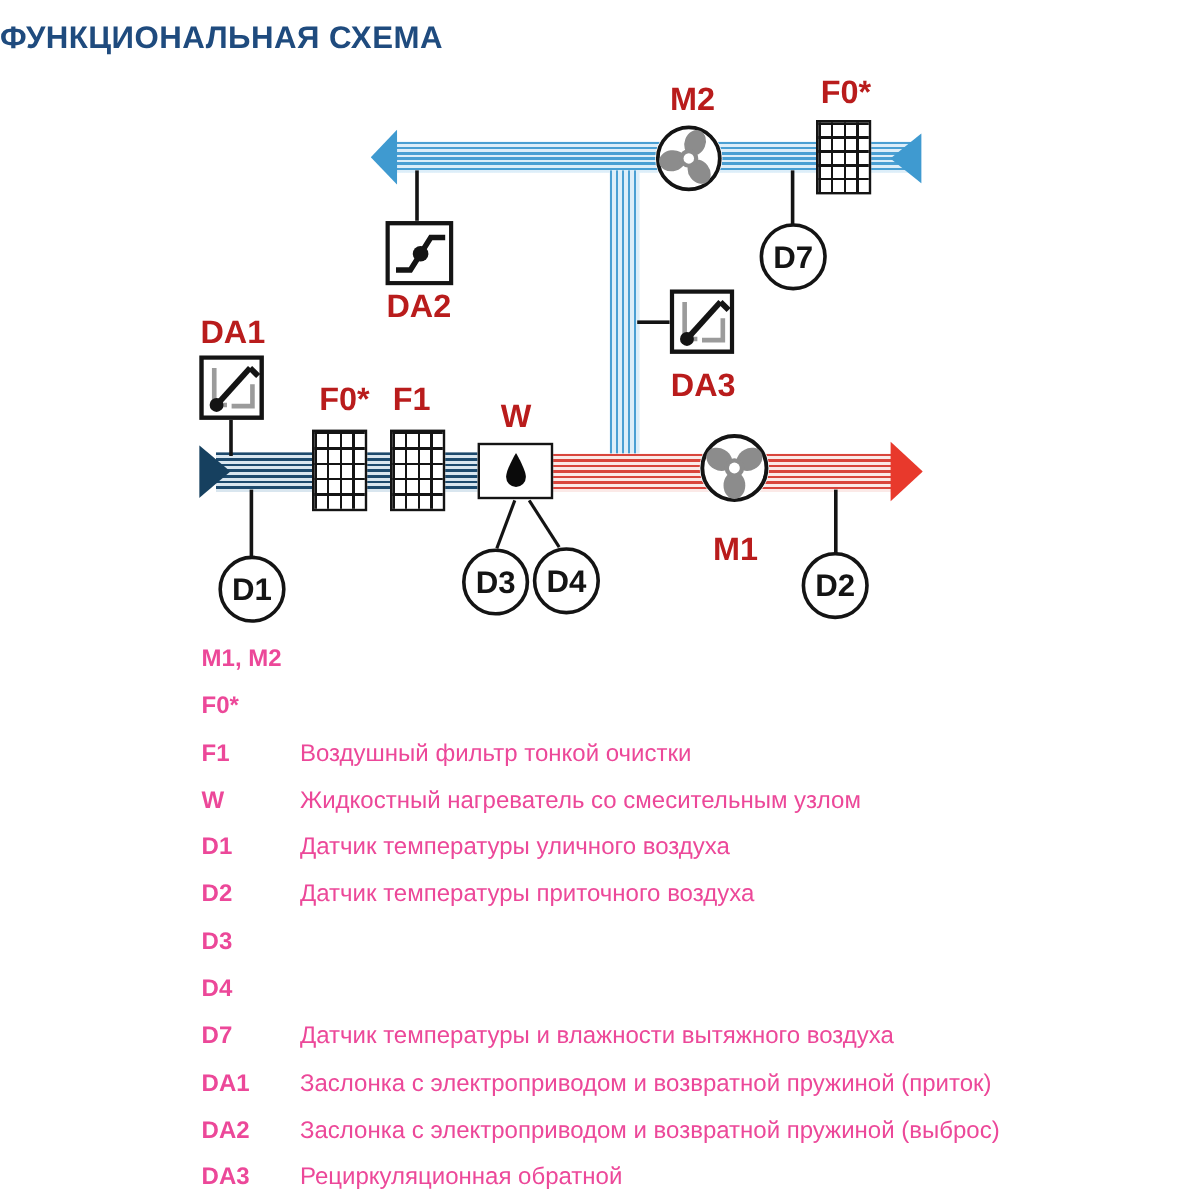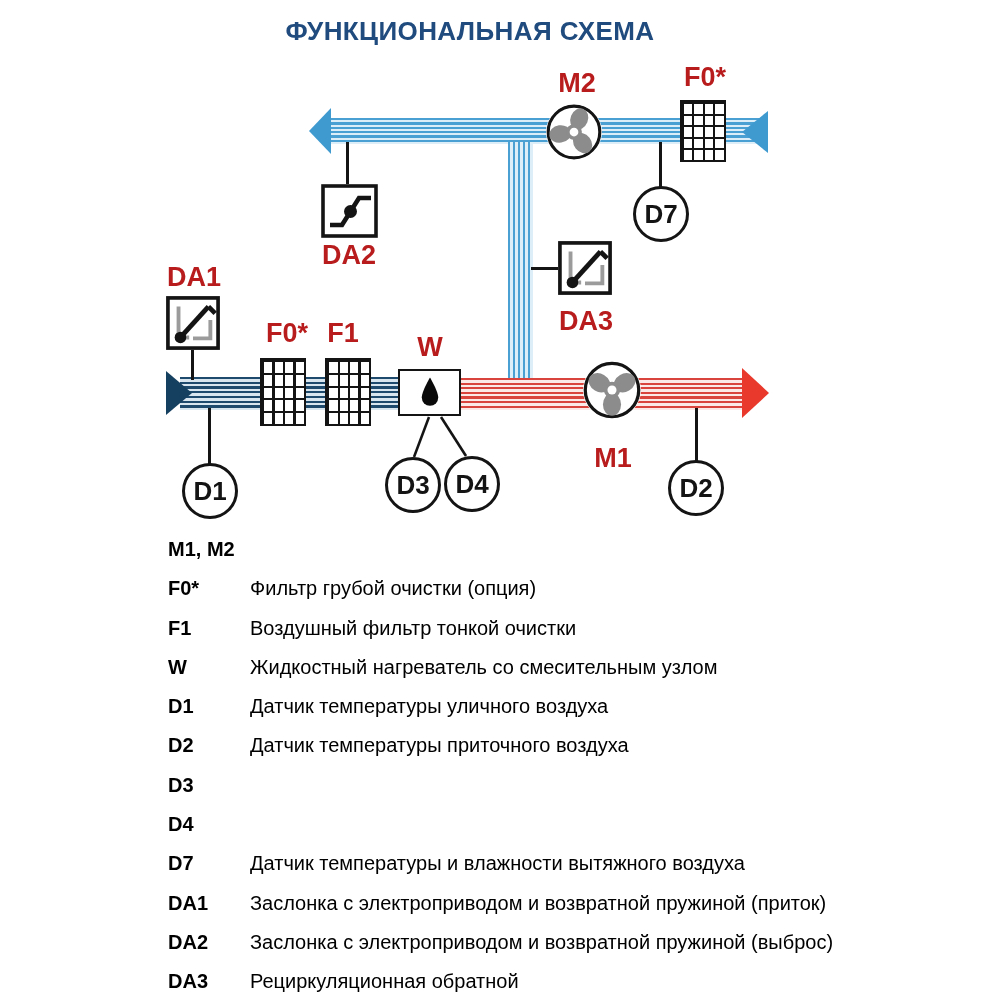--- a/index.html
+++ b/index.html
@@ -1,18 +1,18 @@
 <!DOCTYPE html>
 <html><head>
 <meta charset="utf-8">
 <style>
   html,body{margin:0;padding:0;background:#fff;}
   .page{position:relative;width:1000px;height:1000px;background:#fff;overflow:hidden;
         font-family:"Liberation Sans", sans-serif;}
-  .title{position:absolute;left:0;top:16px;width:940px;text-align:center;
+  .title{position:absolute;left:0;top:16px;width:940px;
          font-size:26px;font-weight:bold;color:#1f4b7e;letter-spacing:.4px;}
   
   .duct{position:absolute;}
   .duct-exhaust{background:repeating-linear-gradient(180deg,#4a9fd3 0 2.2px,#ddeef9 2.2px 4.35px);}
   .duct-vert{background:repeating-linear-gradient(90deg,#4a9fd3 0 2.4px,#ddeef9 2.4px 5px);}
   .duct-supply{background:repeating-linear-gradient(180deg,#1d4a6d 0 2.3px,#d9e6ef 2.3px 4.72px);}
   .duct-heated{background:repeating-linear-gradient(180deg,#d9453c 0 2.2px,#fbe9e7 2.2px 4.6px);}
   .arrow{position:absolute;}
   
   .conn-v{position:absolute;width:3px;background:#141414;}
@@ -25,21 +25,21 @@
           background-image:repeating-linear-gradient(90deg,#141414 0 2px,transparent 2px 10.5px),
                            repeating-linear-gradient(180deg,#141414 0 2px,transparent 2px 11.6px);}
   .box{position:absolute;background:#fff;}
   .sensor{position:absolute;width:50px;height:50px;border:3px solid #141414;border-radius:50%;
           background:#fff;display:flex;align-items:center;justify-content:center;
           font-size:26px;font-weight:bold;color:#141414;z-index:5;}
   .lbl{position:absolute;transform:translateX(-50%);font-size:27px;font-weight:bold;
        color:#b91c1c;white-space:nowrap;z-index:6;}
   
   .legend{position:absolute;left:168px;top:538px;width:780px;}
-  .legend-row{display:flex;height:39.3px;align-items:flex-start;color:#000000;font-size:20px;}
+  .legend-row{display:flex;height:39.3px;align-items:flex-start;color:#ec4899;font-size:20px;}
   .legend-key{width:82px;font-weight:bold;flex:none;}
   .legend-desc{flex:1;}
   svg{display:block;}
 </style>
 </head>
 <body>
 
 <div class="page">
 
   <div class="title">ФУНКЦИОНАЛЬНАЯ СХЕМА</div>
@@ -156,21 +156,20 @@
   <div class="sensor" style="left:668px;top:460px;">
     <span>D2</span>
   </div>
 
   <div class="legend">
     <div class="legend-row">
       <span class="legend-key">M1, M2</span>
     </div>
     <div class="legend-row">
       <span class="legend-key">F0*</span>
-      <span class="legend-desc">Фильтр грубой очистки (опция)</span>
     </div>
     <div class="legend-row">
       <span class="legend-key">F1</span>
       <span class="legend-desc">Воздушный фильтр тонкой очистки</span>
     </div>
     <div class="legend-row">
       <span class="legend-key">W</span>
       <span class="legend-desc">Жидкостный нагреватель со смесительным узлом</span>
     </div>
     <div class="legend-row">

